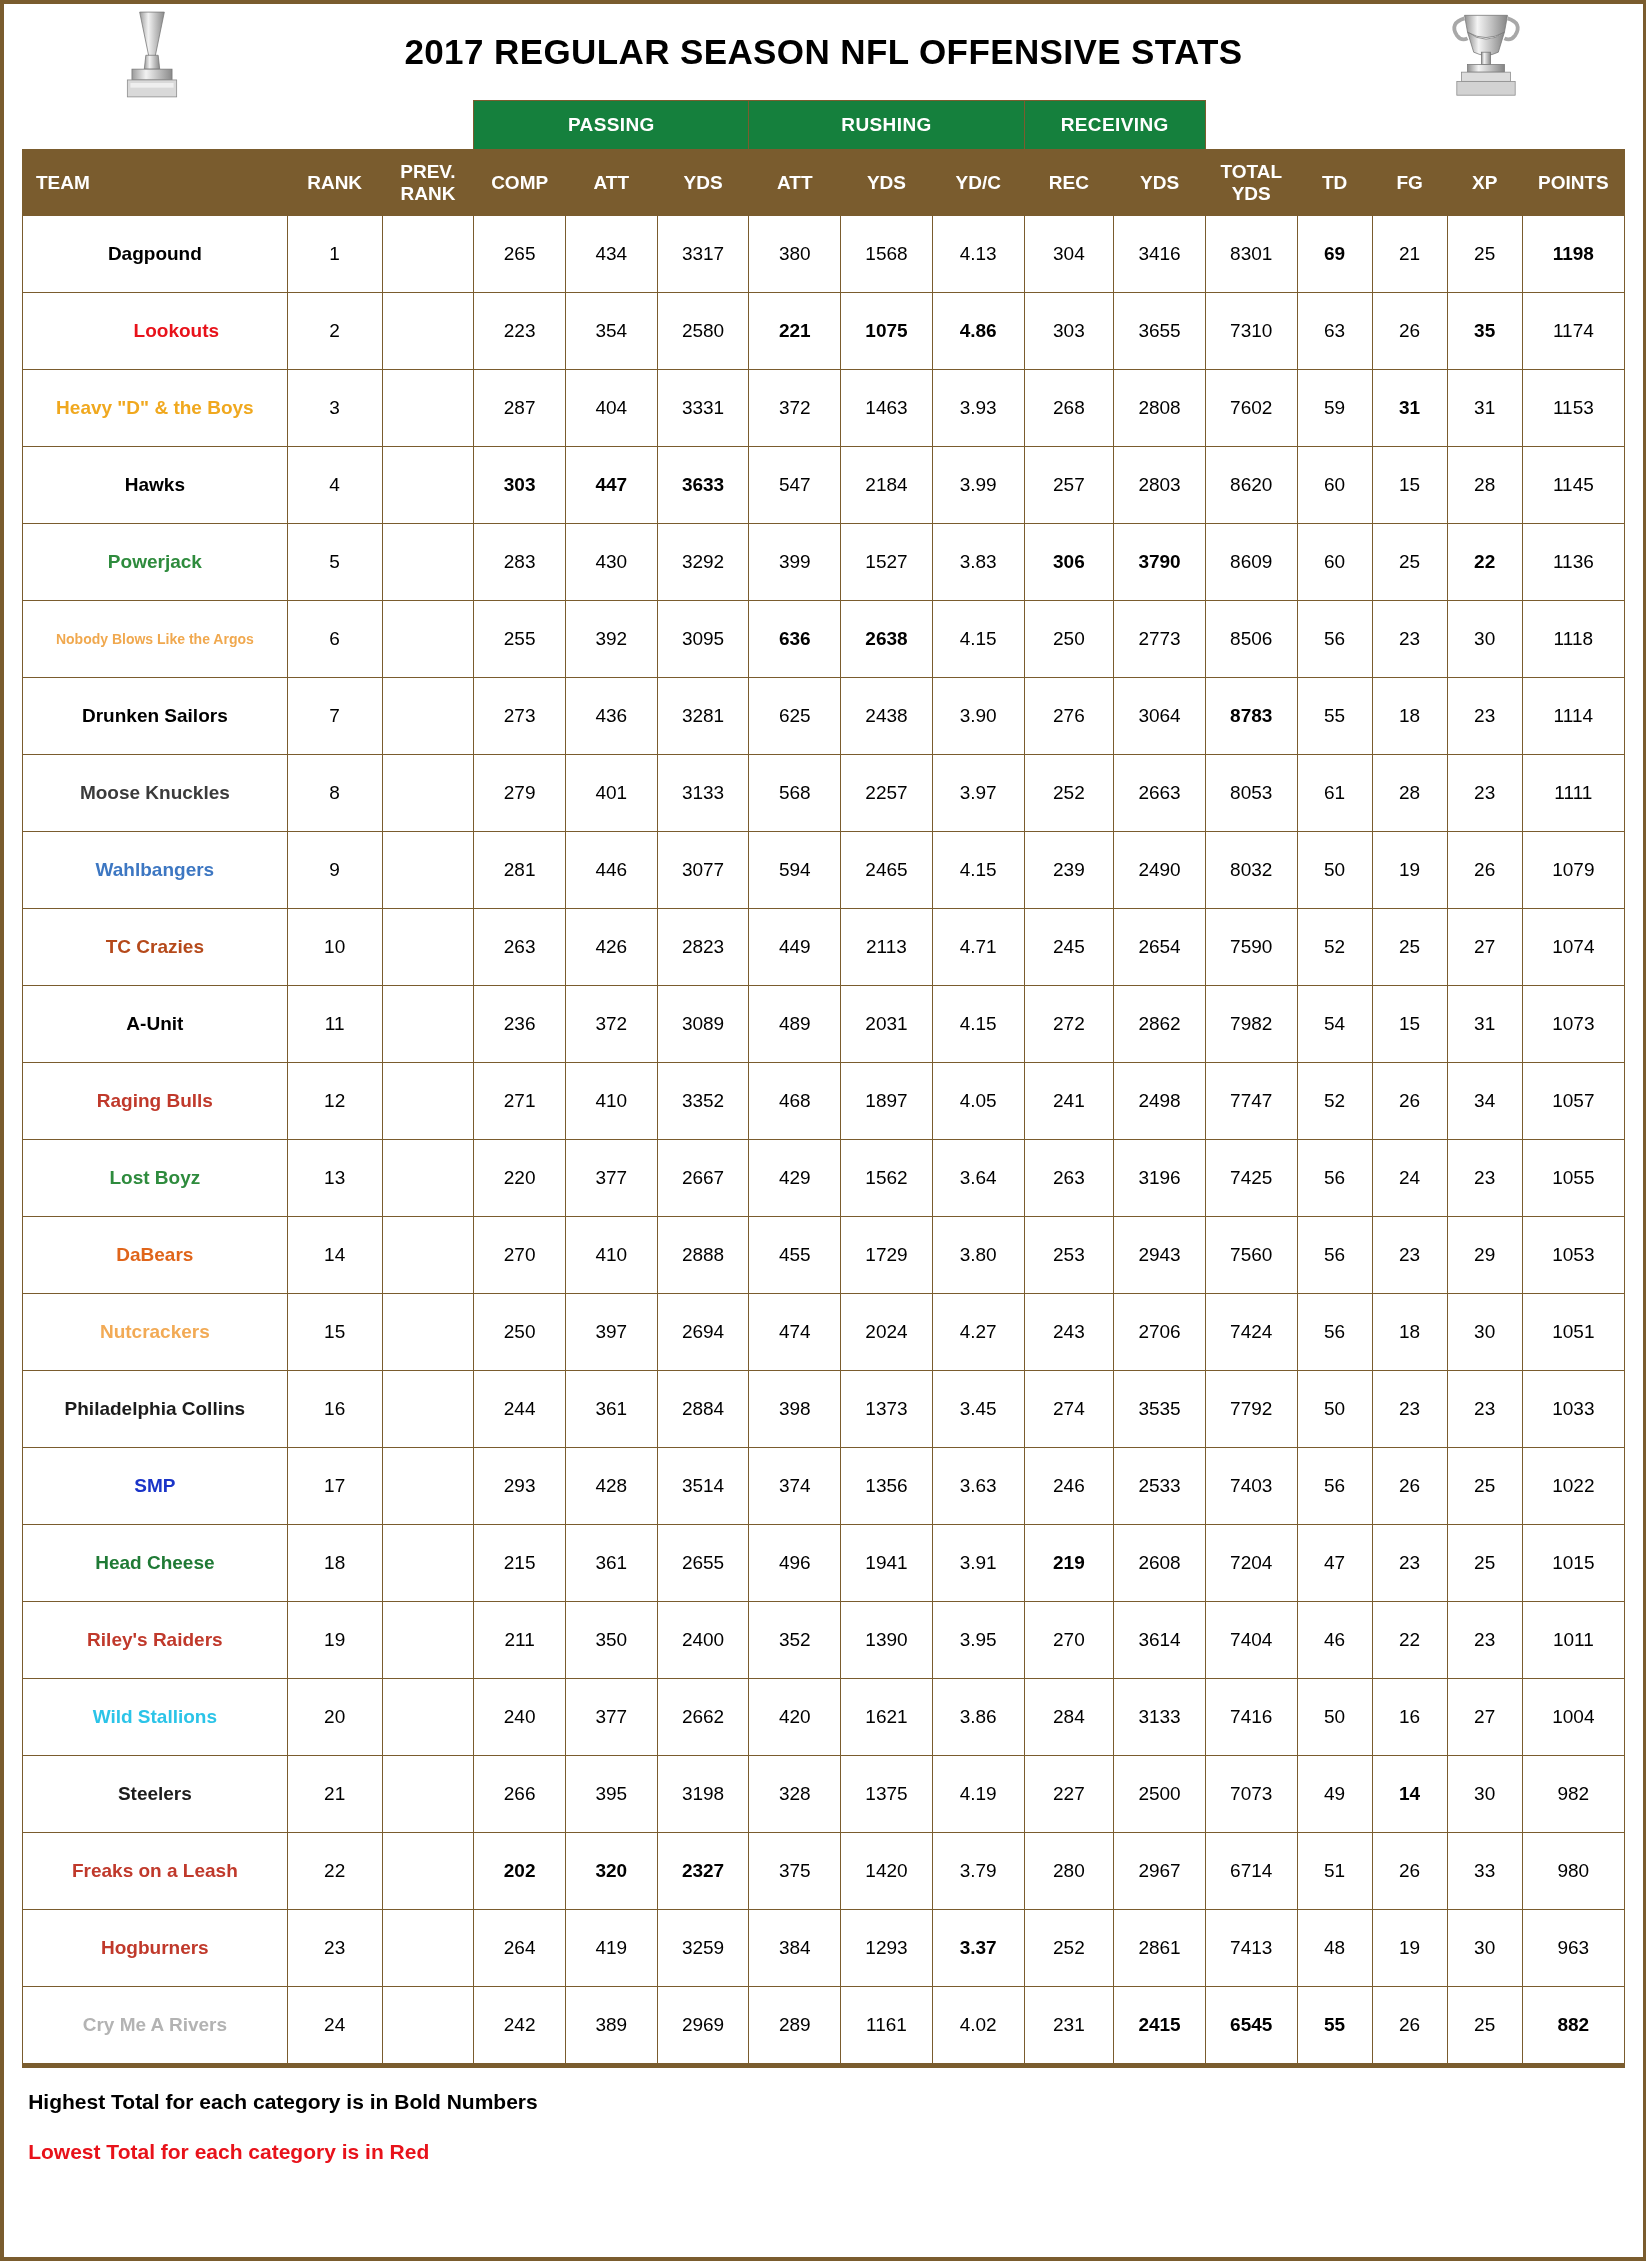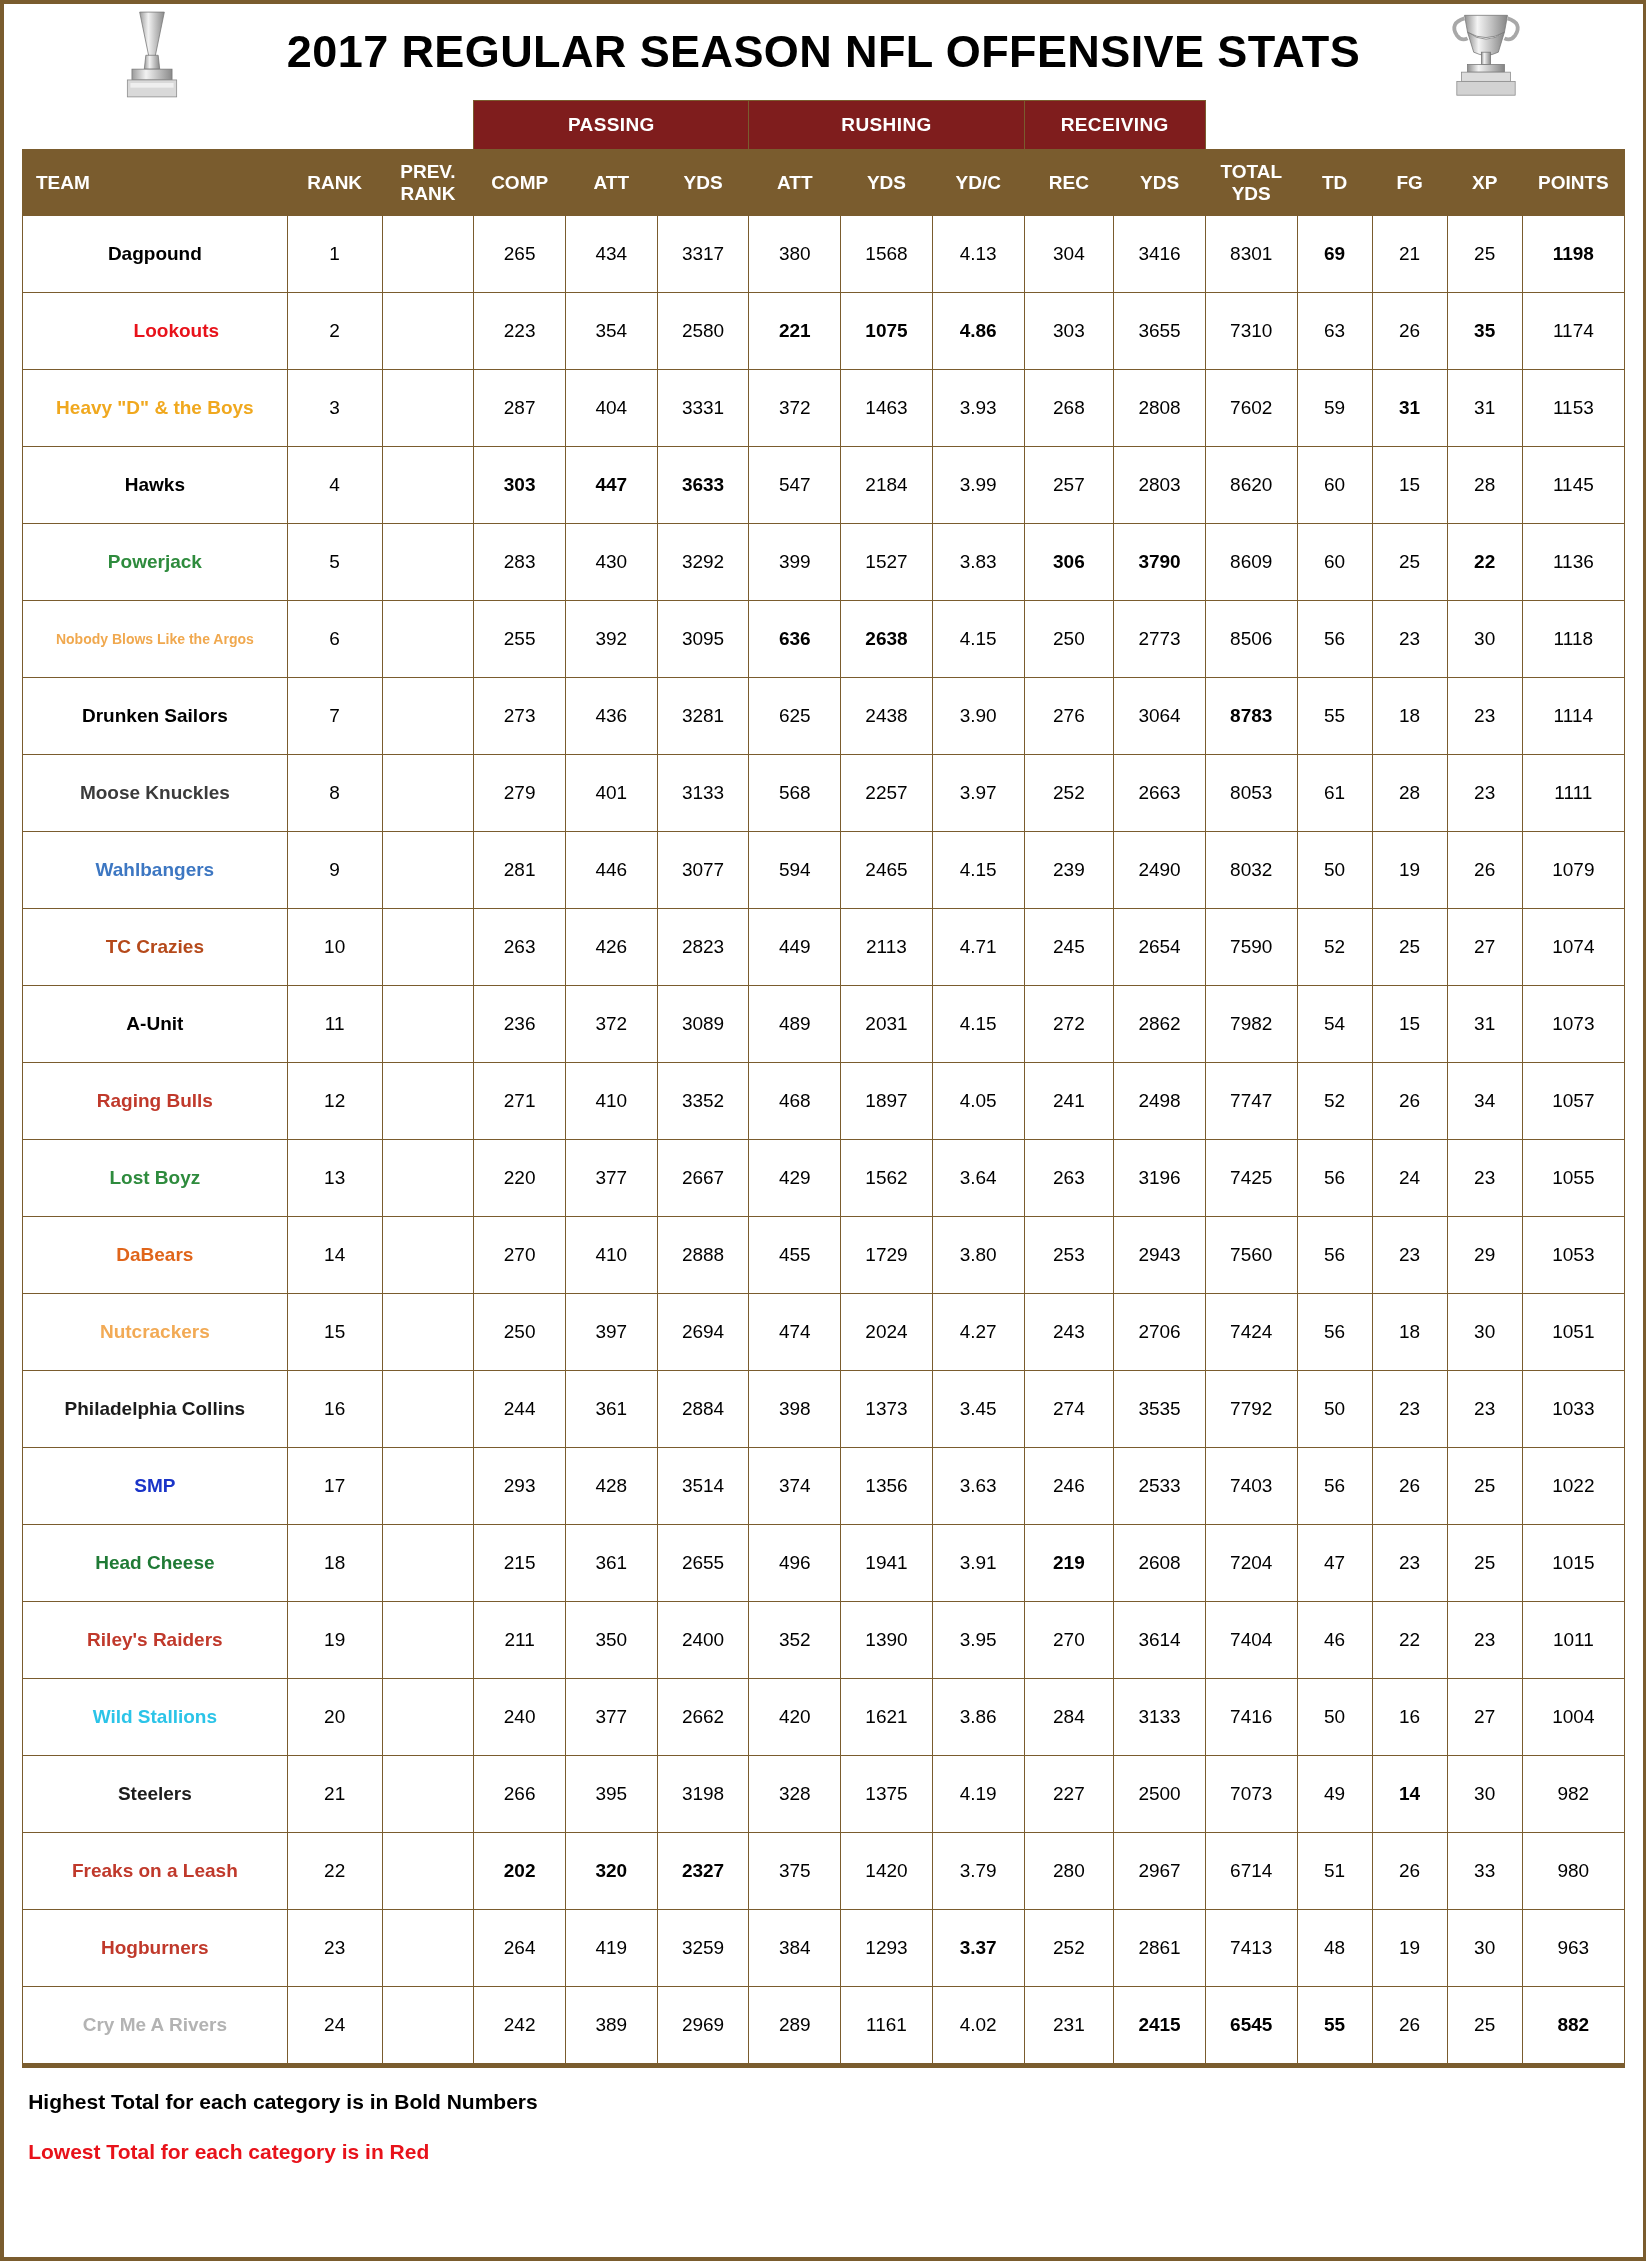--- a/index.html
+++ b/index.html
@@ -23,21 +23,21 @@
   }
   
   .titlebar {
     position: relative;
     height: 96px;
     display: flex;
     align-items: center;
     justify-content: center;
   }
   .page-title {
-    font-size: 45px;
+    font-size: 35px;
     font-weight: bold;
     letter-spacing: 0.4px;
     color: #000000;
     text-align: center;
     white-space: nowrap;
   }
   
   .trophy {
     position: absolute;
     top: 4.6px;
@@ -54,21 +54,21 @@
   }
   table.stats td, table.stats th {
     border: 0.8px solid #7a5c2e;
     text-align: center;
     font-size: 19px;
     color: #000;
     padding: 0;
   }
   
   tr.grp th {
-    background: #7f1d1d;
+    background: #15803d;
     color: #ffffff;
     font-size: 19px;
     font-weight: bold;
     height: 48px;
     letter-spacing: 0.4px;
     border: 0.8px solid #7a5c2e;
   }
   tr.grp th.blank {
     background: #ffffff;
     border: none;

